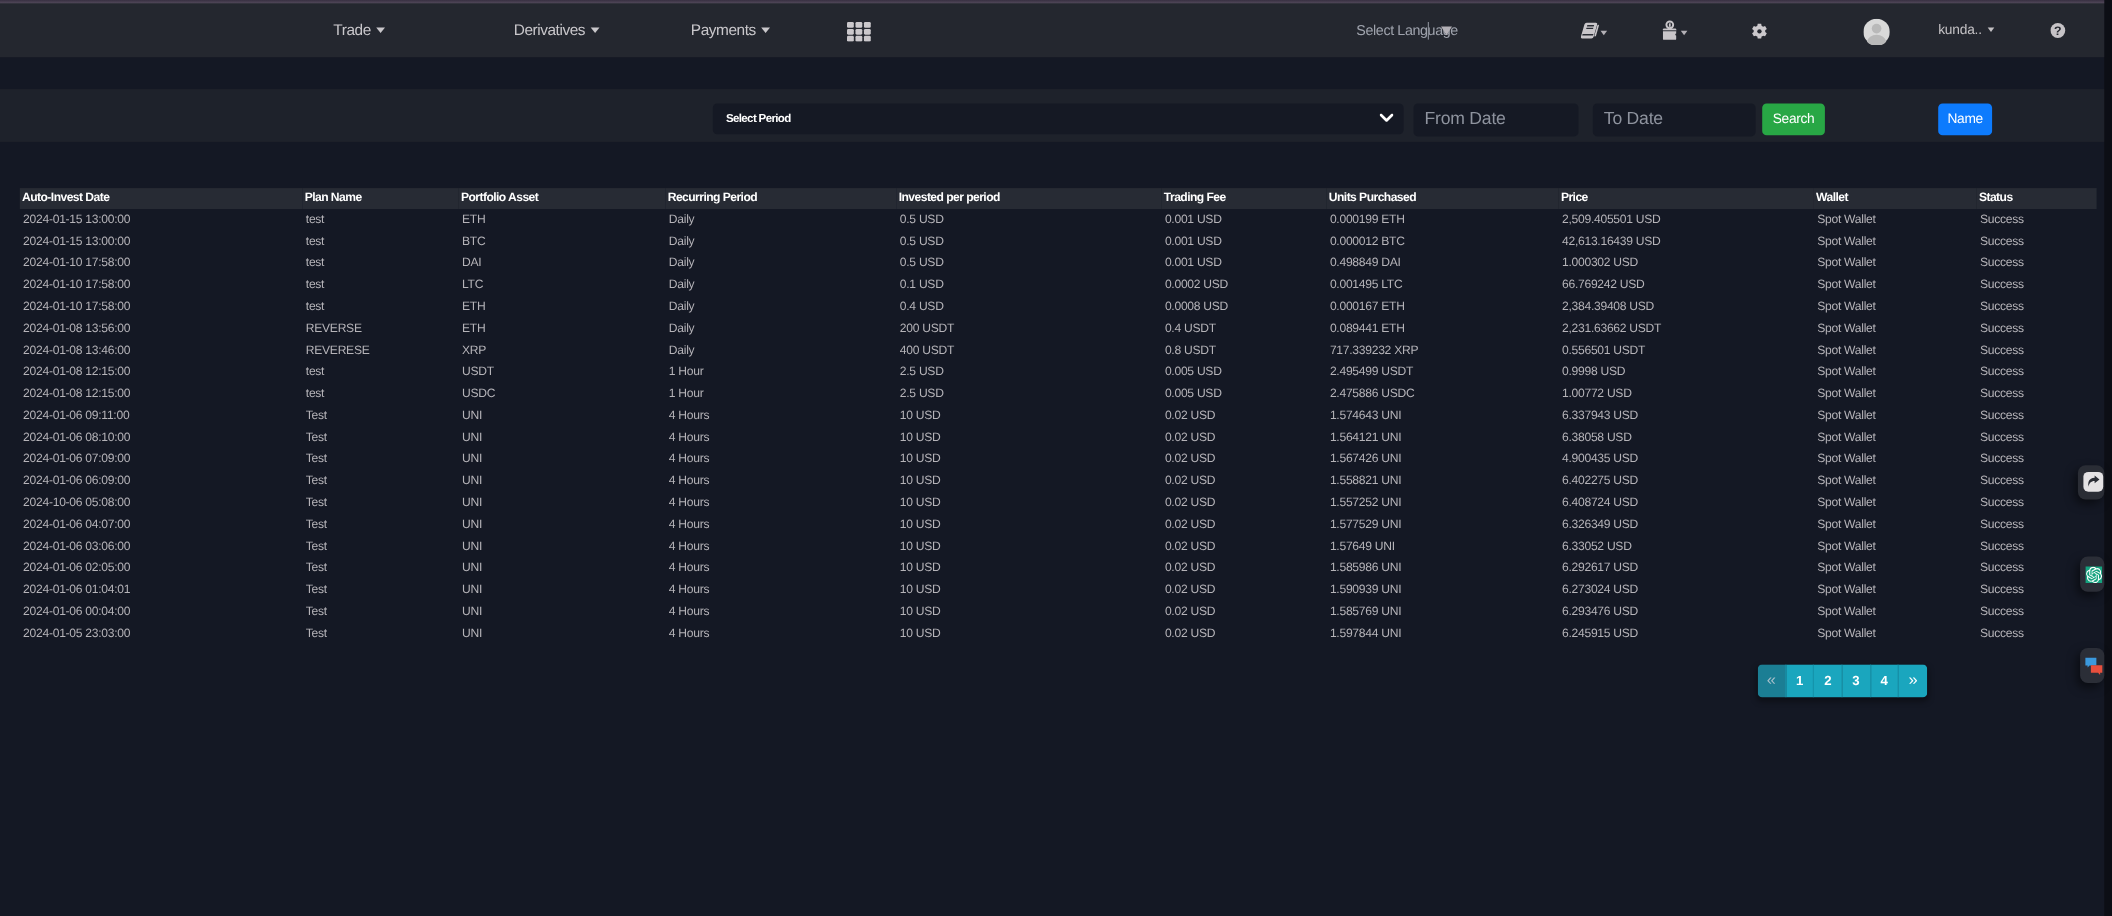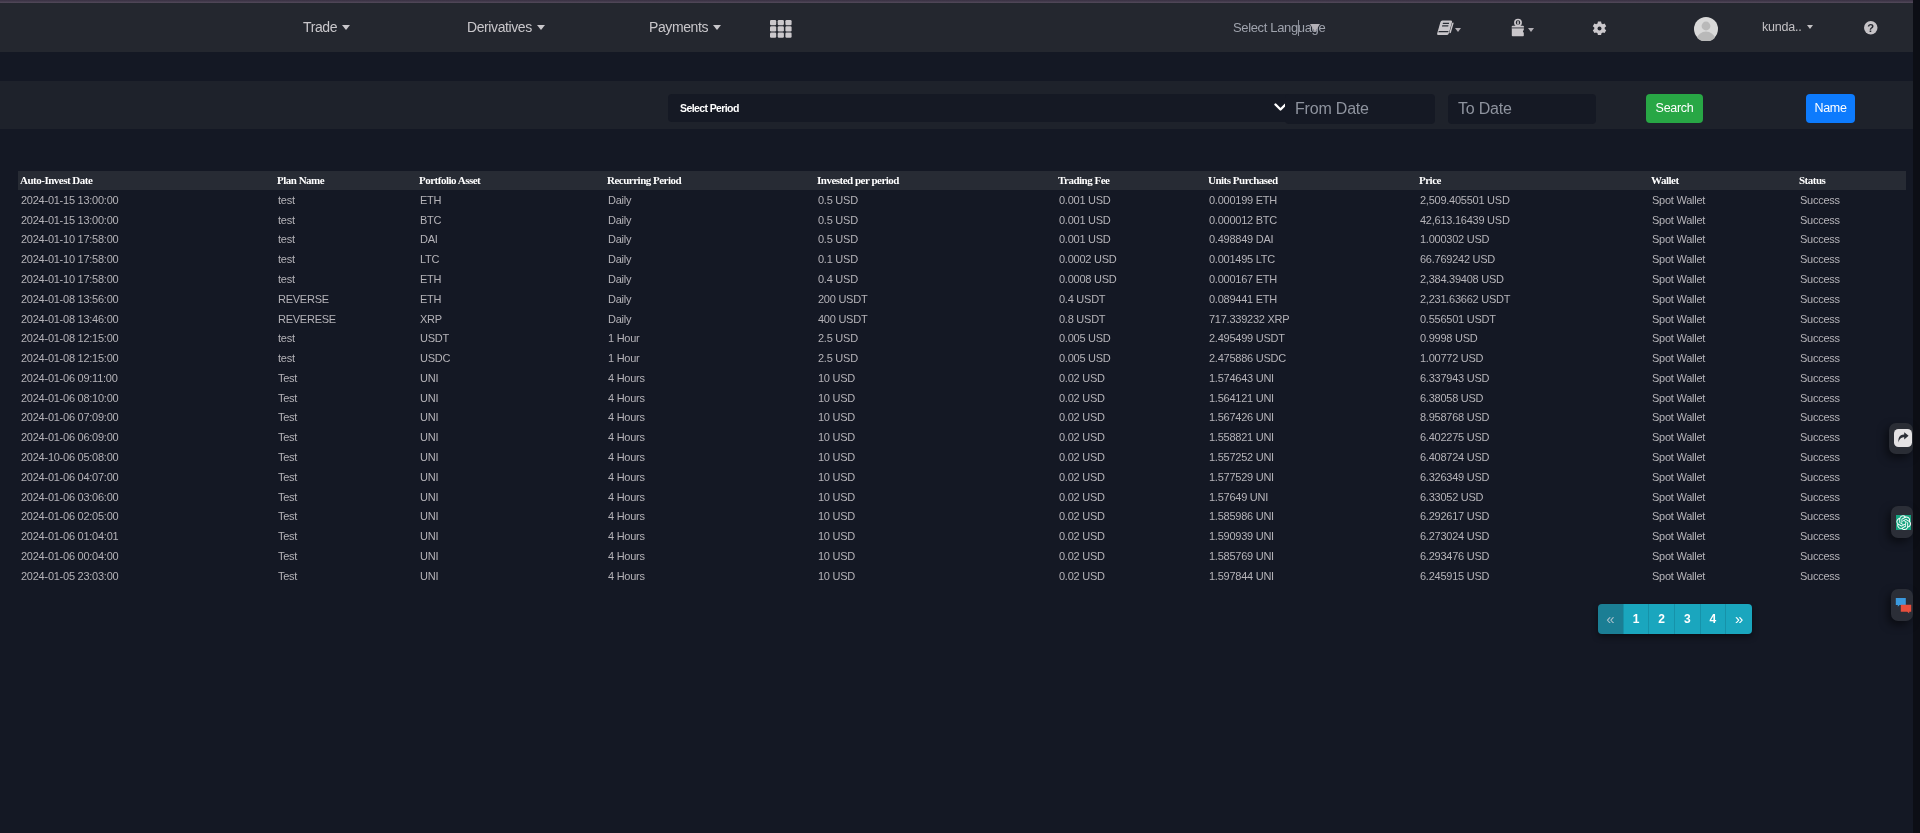--- a/index.html
+++ b/index.html
@@ -21,27 +21,27 @@
 
   
   #band { left:0; top:81px; width:1920px; height:48px; background:#1e222b; }
   .sel { position:absolute; top:13px; height:28px; background:#151924; border-radius:4px; }
   .sel .lbl { position:absolute; left:12px; top:0; height:28px; line-height:28px;
     color:#fff; font-weight:bold; font-size:10.5px; letter-spacing:-0.6px; }
   .chev { position:absolute; top:9px; width:13px; height:9px; }
   .inp { position:absolute; top:13px; height:30px; background:#151924; border-radius:4px;
     color:#8e939e; font-size:16px; letter-spacing:-0.2px; line-height:30px; padding-left:10px; }
   .btn { position:absolute; top:13px; height:29px; border-radius:4px; color:#fff;
-    font-size:12.5px; letter-spacing:-0.3px; text-align:center; line-height:29px;margin-left:44px; }
+    font-size:12.5px; letter-spacing:-0.3px; text-align:center; line-height:29px; }
 
   
   #tbl { position:absolute; left:18px; top:171px; width:1888px; border-collapse:collapse;
     table-layout:fixed; }
   #tbl th { background:#272b34; color:#ffffff; font-weight:bold; font-size:11px;
-    letter-spacing:-0.5px; text-align:left; height:19px; padding:0 0 4px 2px; vertical-align:bottom;font-family:Liberation Serif, serif; }
+    letter-spacing:-0.5px; text-align:left; height:19px; padding:0 0 4px 2px; vertical-align:bottom; }
   #tbl td { color:#b5b3b8; font-size:11px; letter-spacing:-0.25px; height:19.79px; padding:0 0 0 3px;
     white-space:nowrap; overflow:hidden; }
 
   
   #pager { left:1598px; top:604px; height:30px; display:flex; border-radius:4px;
     overflow:hidden; box-shadow:0 3px 6px rgba(0,0,0,0.45); }
   #pager .pg { width:25.67px; height:30px; line-height:30px; text-align:center;
     background:#1aa6be; color:#fff; font-size:12px; font-weight:bold;
     border-right:1px solid #1692a9; }
   #pager .pg:last-child { border-right:none; }
@@ -53,21 +53,21 @@
   .widget { position:absolute; background:#2b2e37; border-radius:7px;
     box-shadow:-3px 4px 9px rgba(0,0,0,0.5); }
 </style>
 </head>
 <body>
 <div id="topstrip" class="abs"></div>
 
 <div id="navbar" class="abs">
   <span class="navitem" style="left:267px">Trade<span class="caret"></span></span>
   <span class="navitem" style="left:431px">Derivatives<span class="caret"></span></span>
-  <span class="navitem" style="left:613px">Payments<span class="caret"></span></span>
+  <span class="navitem" style="left:592px">Payments<span class="caret"></span></span>
 
   <svg class="abs" style="left:769.9px;top:16.6px" width="22" height="18" viewBox="0 0 22 18">
     <g fill="#cbc8cc">
       <rect x="0" y="0" width="6.2" height="5.2" rx="1.2"></rect>
         <rect x="7.7" y="0" width="6.2" height="5.2" rx="1.2"></rect>
         <rect x="15.4" y="0" width="6.2" height="5.2" rx="1.2"></rect>
       <rect x="0" y="6.3" width="6.2" height="5.2" rx="1.2"></rect>
         <rect x="7.7" y="6.3" width="6.2" height="5.2" rx="1.2"></rect>
         <rect x="15.4" y="6.3" width="6.2" height="5.2" rx="1.2"></rect>
       <rect x="0" y="12.6" width="6.2" height="5.2" rx="1.2"></rect>
@@ -111,21 +111,21 @@
   </svg>
   <span class="navitem" style="left:1726px;color:#c3c1c4;font-size:12.5px;letter-spacing:-0.2px">kunda..<span class="caret" style="border-top-color:#c3c1c4;border-left-width:3.2px;border-right-width:3.2px;border-top-width:4.2px"></span></span>
 
   <svg class="abs" style="left:1864px;top:18.3px" width="13.5" height="13.5" viewBox="0 0 15 15">
     <circle cx="7.5" cy="7.5" r="7.5" fill="#c6c3c7"></circle>
     <text x="7.5" y="11.8" font-size="12.5" font-weight="bold" fill="#24272f" text-anchor="middle" font-family="Liberation Sans">?</text>
   </svg>
 </div>
 
 <div id="band" class="abs">
-  <div class="sel" style="left:668px;width:628px">
+  <div class="sel" style="left:648px;width:628px">
     <span class="lbl">Select Period</span>
     <svg class="chev" style="left:606px" viewBox="0 0 13 9">
         <path d="M1.5 1.5 L6.5 6.5 L11.5 1.5" fill="none" stroke="#fff" stroke-width="2.4" stroke-linecap="round" stroke-linejoin="round"></path>
       </svg>
   </div>
   <div class="inp" style="left:1285px;width:150px">From Date</div>
   <div class="inp" style="left:1448px;width:148px">To Date</div>
   <div class="btn" style="left:1602px;width:57px;background:#28a745">Search</div>
   <div class="btn" style="left:1762px;width:49px;background:#0d7bfd">Name</div>
 </div>
@@ -291,21 +291,21 @@
         <td>Success</td>
       </tr>
     <tr>
         <td>2024-01-06 07:09:00</td>
         <td>Test</td>
         <td>UNI</td>
         <td>4 Hours</td>
         <td>10 USD</td>
         <td>0.02 USD</td>
         <td>1.567426 UNI</td>
-        <td>8.958768 USD</td>
+        <td>4.900435 USD</td>
         <td>Spot Wallet</td>
         <td>Success</td>
       </tr>
     <tr>
         <td>2024-01-06 06:09:00</td>
         <td>Test</td>
         <td>UNI</td>
         <td>4 Hours</td>
         <td>10 USD</td>
         <td>0.02 USD</td>

